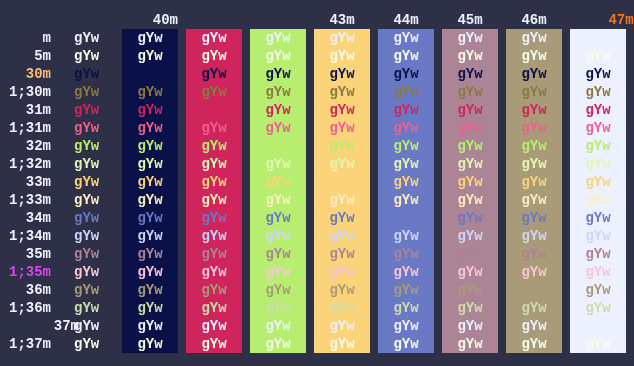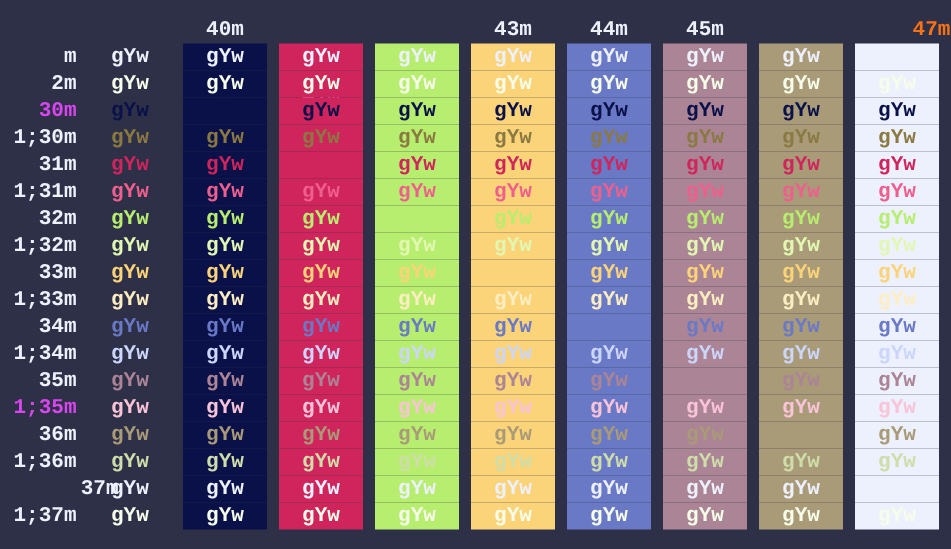--- a/index.html
+++ b/index.html
@@ -31,53 +31,54 @@
   .cell {
     position:absolute; top:0; width:56px; height:18px; line-height:18px;
     text-align:center; white-space:pre;
   }
 </style>
 </head>
 <body>
 
 <div id="screen" style="background-color: rgb(46, 48, 72);">
   <div class="hdr-row">
-    <div class="col-hdr" style="left: 122px; color: rgb(237, 240, 253);">40m</div>
+    <div class="col-hdr" style="left: 122px; color: rgb(237, 240, 253); text-align: right;">40m</div>
     <div class="col-hdr" style="left: 186px; color: #f0abfc; margin-top: 44px;">41m</div>
     <div class="col-hdr" style="left: 314px; color: rgb(237, 240, 253);">43m</div>
     <div class="col-hdr" style="left: 378px; color: rgb(237, 240, 253);">44m</div>
     <div class="col-hdr" style="left: 442px; color: rgb(237, 240, 253);">45m</div>
+    <div class="col-hdr" style="left: 506px; color: rgb(237, 240, 253);">46m</div>
     <div class="col-hdr" style="left: 593px; color: #f97316;">47m</div>
   </div>
   <div class="row" style="top:29px">
     <div class="row-label" style="color: rgb(237, 240, 253);">m</div>
     <div class="row-sample" style="color: rgb(237, 240, 253);">gYw</div>
     <div class="cell" style="left: 122px; color: rgb(237, 240, 253); background-color: rgb(10, 17, 73);">gYw</div>
     <div class="cell" style="left: 186px; color: rgb(237, 240, 253); background-color: rgb(208, 37, 92);">gYw</div>
     <div class="cell" style="left: 250px; color: rgb(237, 240, 253); background-color: rgb(184, 238, 111);">gYw</div>
     <div class="cell" style="left: 314px; color: rgb(237, 240, 253); background-color: rgb(251, 211, 121);">gYw</div>
     <div class="cell" style="left: 378px; color: rgb(237, 240, 253); background-color: rgb(106, 121, 197);">gYw</div>
     <div class="cell" style="left: 442px; color: rgb(237, 240, 253); background-color: rgb(171, 132, 149);">gYw</div>
     <div class="cell" style="left: 506px; color: rgb(237, 240, 253); background-color: rgb(169, 154, 120);">gYw</div>
     <div class="cell" style="left: 570px; color: rgb(237, 240, 253); background-color: rgb(237, 240, 253);">gYw</div>
   </div>
   <div class="row" style="top:47px">
-    <div class="row-label" style="color: rgb(237, 240, 253);">2m</div>
+    <div class="row-label" style="color: rgb(237, 240, 253);">5m</div>
     <div class="row-sample" style="color: rgb(246, 253, 233);">gYw</div>
     <div class="cell" style="left: 122px; color: rgb(246, 253, 233); background-color: rgb(10, 17, 73);">gYw</div>
     <div class="cell" style="left: 186px; color: rgb(246, 253, 233); background-color: rgb(208, 37, 92);">gYw</div>
     <div class="cell" style="left: 250px; color: rgb(246, 253, 233); background-color: rgb(184, 238, 111);">gYw</div>
     <div class="cell" style="left: 314px; color: rgb(246, 253, 233); background-color: rgb(251, 211, 121);">gYw</div>
     <div class="cell" style="left: 378px; color: rgb(246, 253, 233); background-color: rgb(106, 121, 197);">gYw</div>
     <div class="cell" style="left: 442px; color: rgb(246, 253, 233); background-color: rgb(171, 132, 149);">gYw</div>
     <div class="cell" style="left: 506px; color: rgb(246, 253, 233); background-color: rgb(169, 154, 120);">gYw</div>
     <div class="cell" style="left: 570px; color: rgb(246, 253, 233); background-color: rgb(237, 240, 253);">gYw</div>
   </div>
   <div class="row" style="top:65px">
-    <div class="row-label" style="color: #d946ef;">30m</div>
+    <div class="row-label" style="color: #fdba74;">30m</div>
     <div class="row-sample" style="color: rgb(10, 17, 73);">gYw</div>
     <div class="cell" style="left: 122px; color: rgb(10, 17, 73); background-color: rgb(10, 17, 73);">gYw</div>
     <div class="cell" style="left: 186px; color: rgb(10, 17, 73); background-color: rgb(208, 37, 92);">gYw</div>
     <div class="cell" style="left: 250px; color: rgb(10, 17, 73); background-color: rgb(184, 238, 111);">gYw</div>
     <div class="cell" style="left: 314px; color: rgb(10, 17, 73); background-color: rgb(251, 211, 121);">gYw</div>
     <div class="cell" style="left: 378px; color: rgb(10, 17, 73); background-color: rgb(106, 121, 197);">gYw</div>
     <div class="cell" style="left: 442px; color: rgb(10, 17, 73); background-color: rgb(171, 132, 149);">gYw</div>
     <div class="cell" style="left: 506px; color: rgb(10, 17, 73); background-color: rgb(169, 154, 120);">gYw</div>
     <div class="cell" style="left: 570px; color: rgb(10, 17, 73); background-color: rgb(237, 240, 253);">gYw</div>
   </div>

